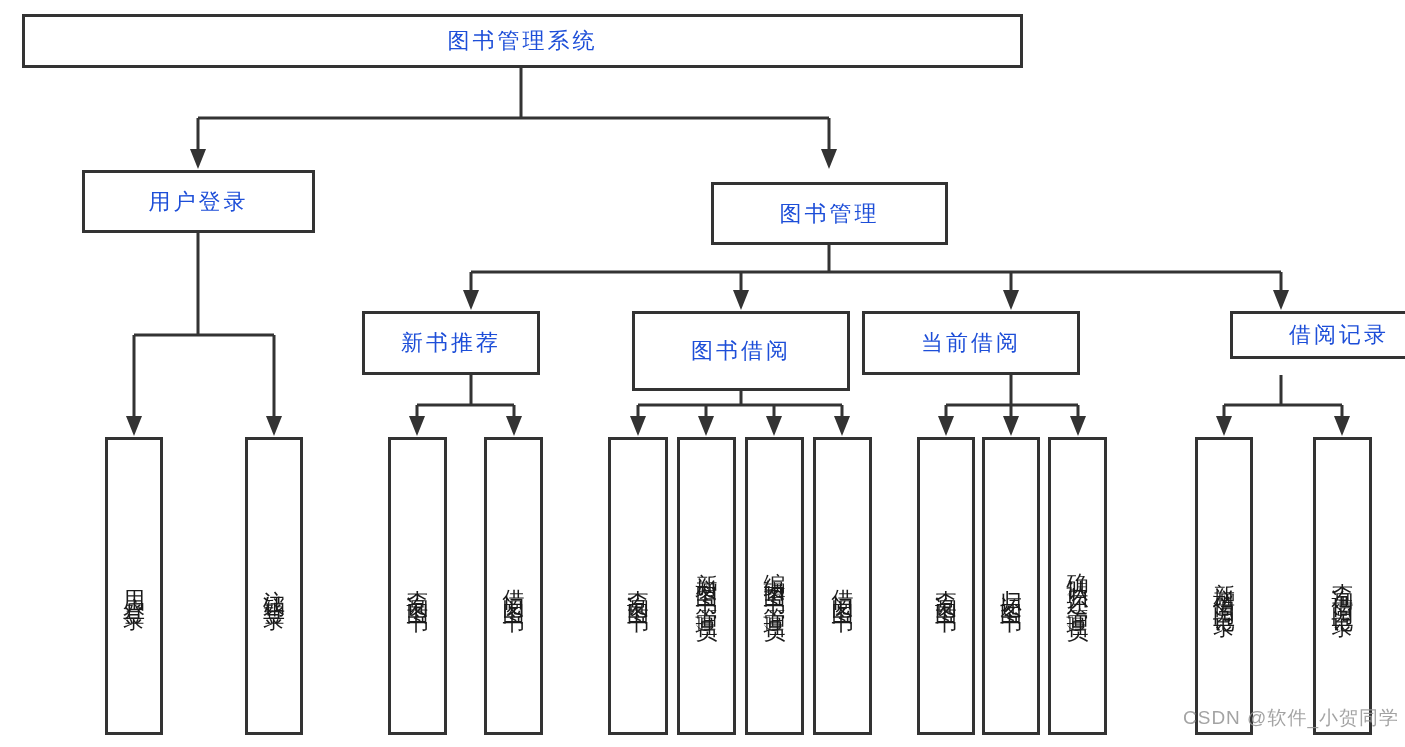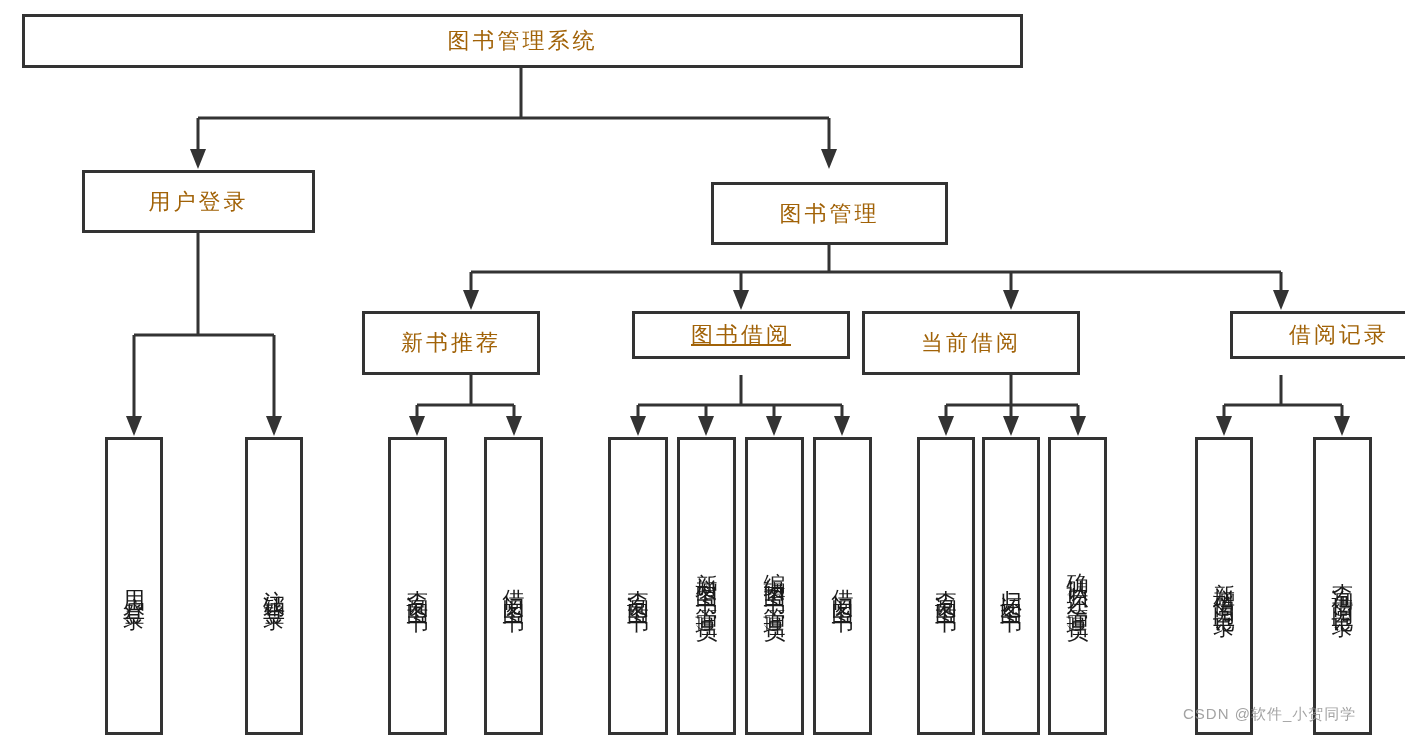--- a/index.html
+++ b/index.html
@@ -25,21 +25,21 @@
   .node {
     position: absolute;
     box-sizing: border-box;
     border: 3px solid #333333;
     background: #ffffff;
     display: flex;
     align-items: center;
     justify-content: center;
     font-size: 22px;
     letter-spacing: 3px;
-    color: #a16207;
+    color: #1d4ed8;
     white-space: nowrap;
   }
   .leaf {
     position: absolute;
     box-sizing: border-box;
     border: 3px solid #333333;
     background: #ffffff;
     top: 437px;
     height: 298px;
     display: flex;
@@ -51,21 +51,21 @@
     text-orientation: mixed;
     font-size: 22px;
     letter-spacing: 7px;
     color: #1a1a1a;
     line-height: 1;
   }
   .watermark {
     position: absolute;
     left: 1183px;
     top: 705px;
-    font-size: 15px;
+    font-size: 19px;
     letter-spacing: 1px;
     color: rgba(150, 150, 150, 0.88);
     white-space: nowrap;
   }
 </style>
 </head>
 <body>
 
 <div class="canvas">
 
@@ -108,21 +108,21 @@
       <polygon points="1342,436 1334,416 1350,416"></polygon>
     </g>
   </svg>
 
   <div class="node" style="left:22px; top:14px; width:1001px; height:54px;">图书管理系统</div>
 
   <div class="node" style="left:82px; top:170px; width:233px; height:63px;">用户登录</div>
   <div class="node" style="left:711px; top:182px; width:237px; height:63px;">图书管理</div>
 
   <div class="node" style="left:362px; top:311px; width:178px; height:64px;">新书推荐</div>
-  <div class="node" style="left:632px; top:311px; width:218px; height:48px;text-decoration:underline;">图书借阅</div>
+  <div class="node" style="left:632px; top:311px; width:218px; height:80px;">图书借阅</div>
   <div class="node" style="left:862px; top:311px; width:218px; height:64px;">当前借阅</div>
   <div class="node" style="left:1230px; top:311px; width:218px; height:48px;">借阅记录</div>
 
   <div class="leaf" style="left:105px; width:58px;">
     <span class="vtext">用户登录</span>
   </div>
   <div class="leaf" style="left:245px; width:58px;">
     <span class="vtext">注销登录</span>
   </div>
 

